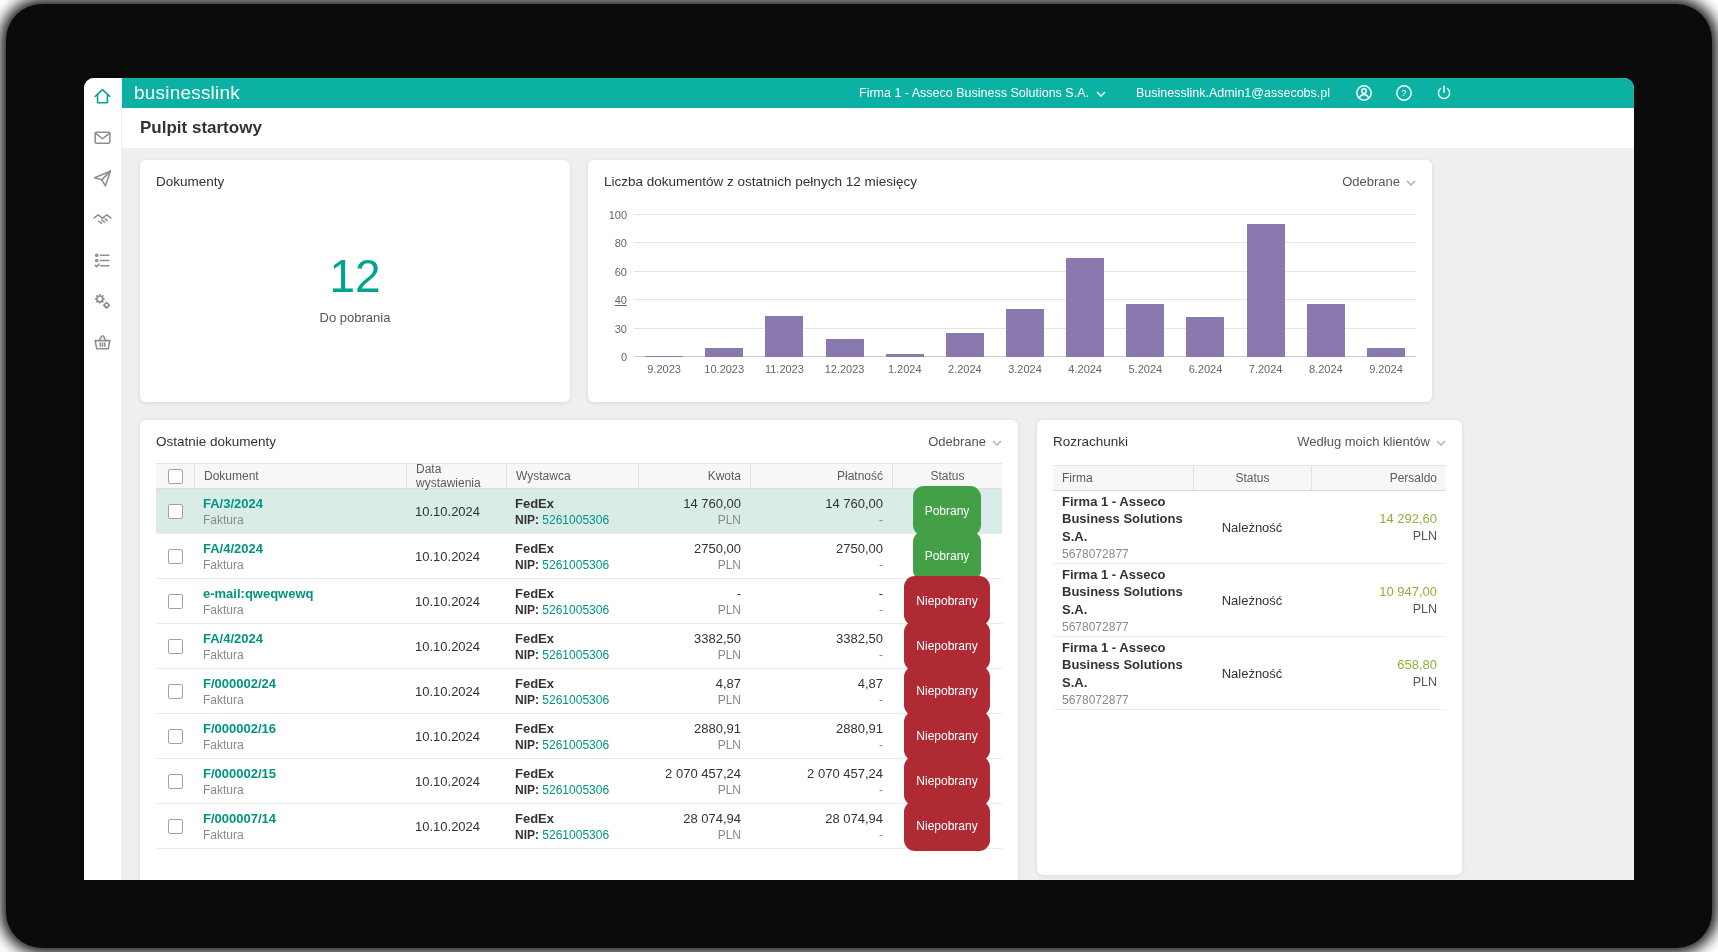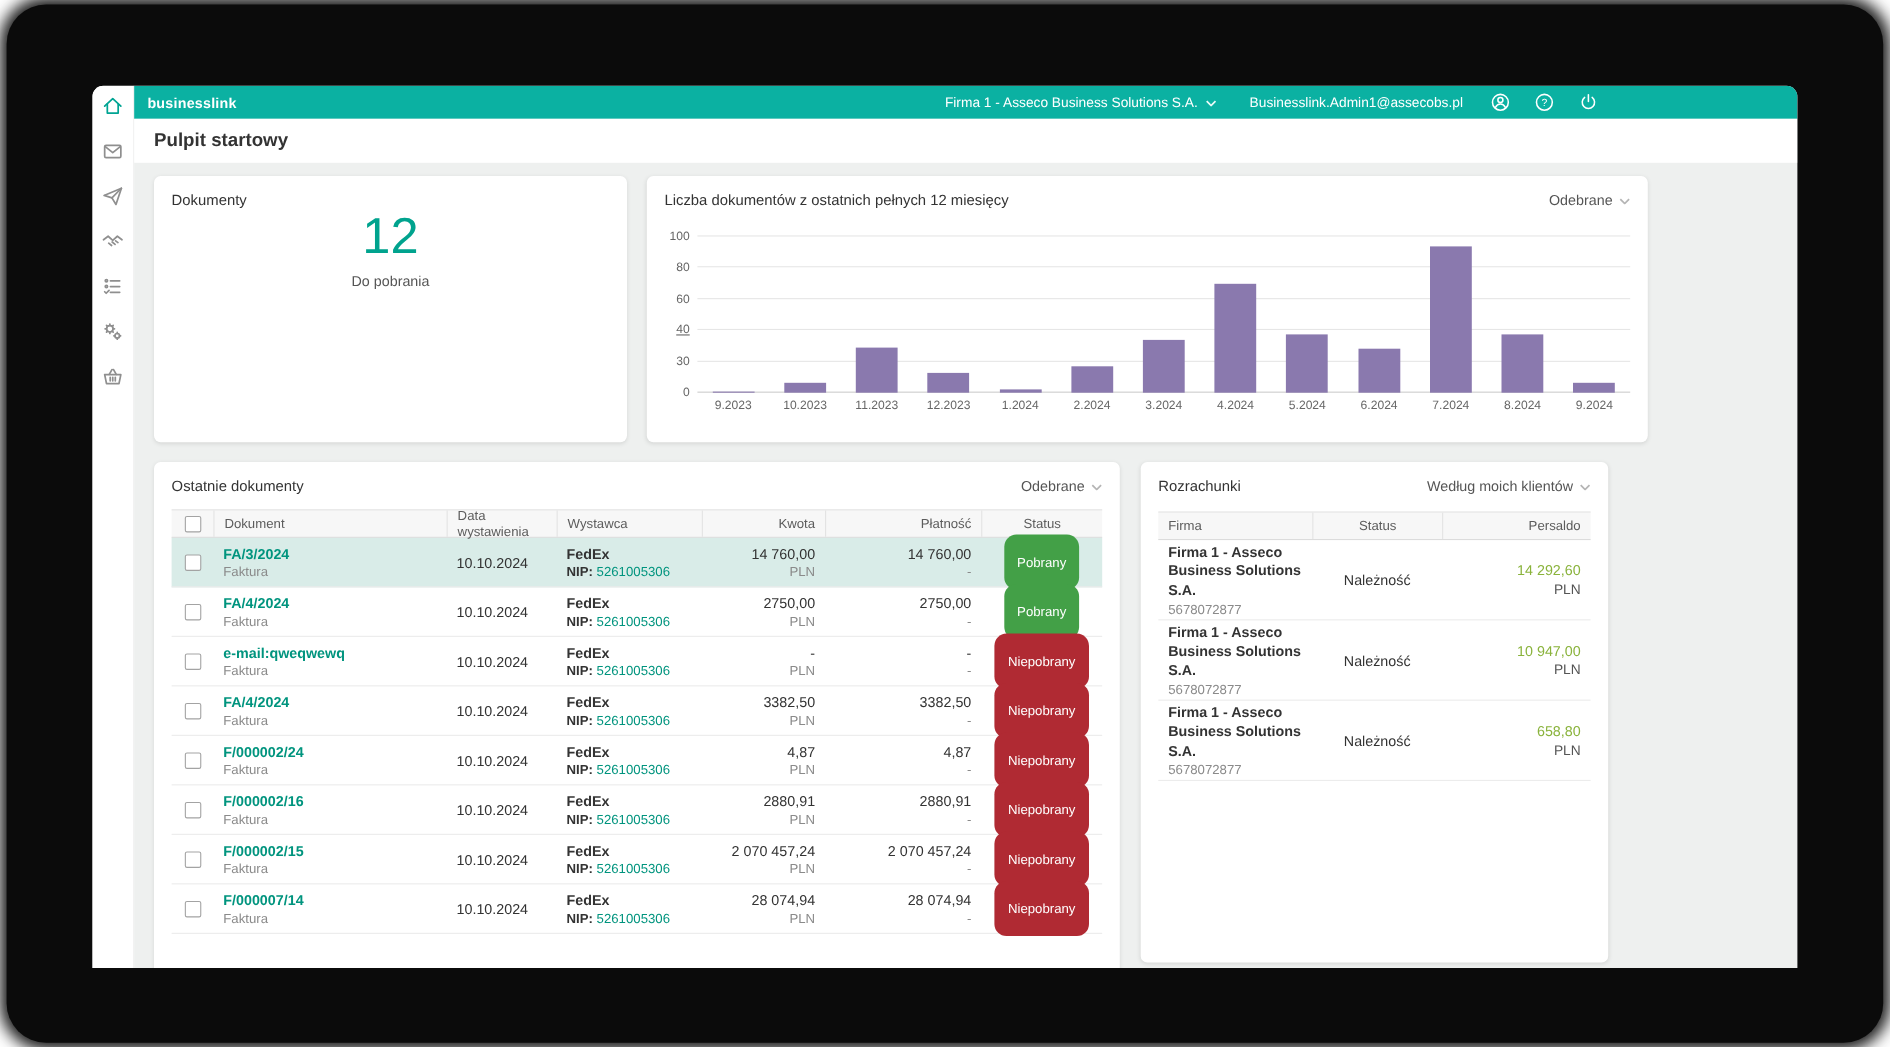--- a/index.html
+++ b/index.html
@@ -22,21 +22,21 @@
   .side-item { width:38px; height:41px; display:flex; align-items:center; justify-content:center; cursor:pointer; }
   .side-item svg { width:21px; height:21px; stroke:#8f8f8f; fill:none;
     stroke-width:1.5; stroke-linecap:round; stroke-linejoin:round; }
   .side-item.active svg { stroke:#00a493; }
 
   
   .main { flex:1; display:flex; flex-direction:column; min-width:0; }
 
   .topbar { height:30px; background:#0bb1a2; display:flex; align-items:center;
     padding:0 180px 0 12px; color:#fff; flex:0 0 30px; }
-  .brand { font-size:13px; font-weight:bold; letter-spacing:0.2px; }
+  .brand { font-size:19px; font-weight:normal; letter-spacing:0.2px; }
   .topbar-spacer { flex:1; }
   .company-select { display:flex; align-items:center; gap:7px; font-size:12.5px; cursor:pointer; }
   .company-select svg { width:10px; height:6px; stroke:#eafaf7; fill:none; stroke-width:1.6; }
   .user-email { margin-left:30px; font-size:12.5px; cursor:pointer; }
   .top-icons { display:flex; align-items:center; margin-left:24px; gap:20px; }
   .top-icon { width:20px; height:20px; cursor:pointer; display:flex; }
   .top-icon svg { width:20px; height:20px; stroke:#fff; fill:none; stroke-width:1.4;
     stroke-linecap:round; stroke-linejoin:round; }
 
   .page-header { height:40px; background:#fff; display:flex; align-items:center;
@@ -49,25 +49,25 @@
   .row2 { display:flex; gap:19px; margin-top:18px; align-items:flex-start; }
 
   .card-head { display:flex; align-items:flex-start; justify-content:space-between; }
   .card-title { font-size:13.5px; color:#333; }
   .filter { display:flex; align-items:center; gap:6px; font-size:13px; color:#555; cursor:pointer; }
   .filter svg { width:10px; height:6px; stroke:#b5b5b5; fill:none; stroke-width:1.6; }
 
   
   .card-docs { width:430px; height:242px; padding:14px 16px; display:flex; flex-direction:column; }
   .count-wrap { display:flex; flex-direction:column; align-items:center; }
-  .big-count { font-size:46px; color:#00a38e; line-height:1.1; }
+  .big-count { margin-top:62px; font-size:46px; color:#00a38e; line-height:1.1; }
   .count-label { margin-top:8px; font-size:13px; color:#555; }
 
   
-  .card-chart { width:910px; height:242px; padding:14px 16px; }
+  .card-chart { width:844px; height:242px; padding:14px 16px; }
   .chart-wrap { display:flex; margin-top:26px; }
   .y-gutter { width:30px; position:relative; height:142px; flex:0 0 30px; }
   .ytick { position:absolute; right:7px; transform:translateY(50%); font-size:11px; color:#666; }
   .plot { flex:1; position:relative; height:142px; }
   .gridline { position:absolute; left:0; right:0; height:1px; background:#e6e6e6; }
   .gridline.zero { background:#cccccc; }
   .chart-bars { position:absolute; left:0; right:0; top:0; bottom:0; display:flex; }
   .bar-slot { flex:1; display:flex; align-items:flex-end; justify-content:center; height:100%; }
   .bar { width:38px; }
   .chart-x-labels { display:flex; margin-left:30px; margin-top:6px; }

